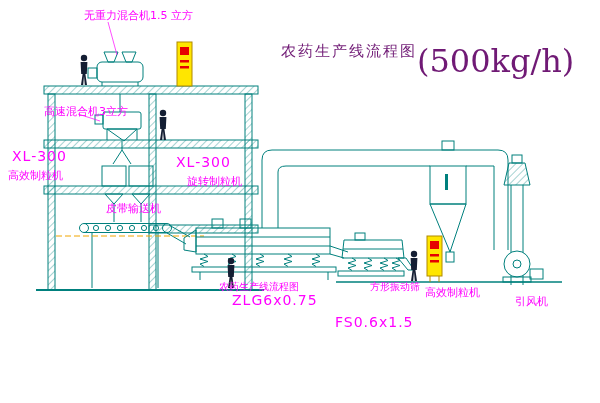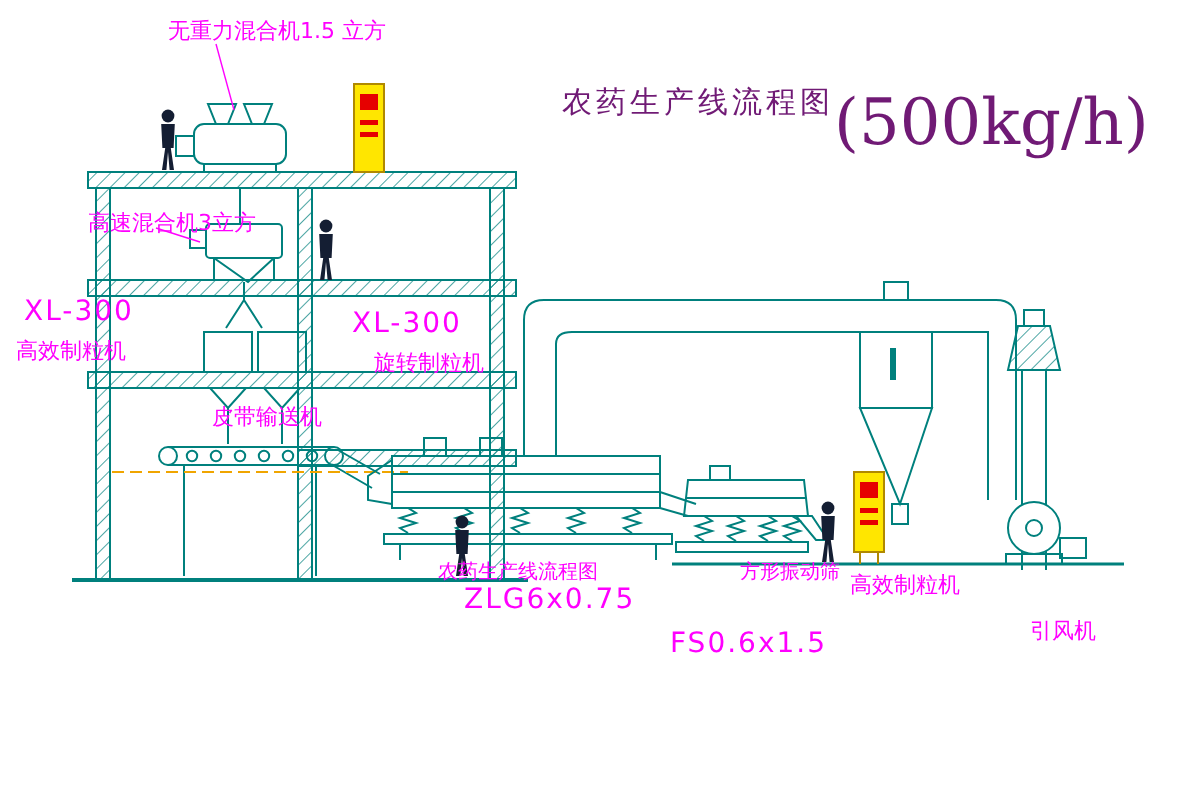--- a/index.html
+++ b/index.html
@@ -186,15 +186,15 @@
   <div class="lbl big" style="left:12px;top:149px;">XL-300</div>
   <div class="lbl" style="left:8px;top:170px;text-align:right;">高效制粒机</div>
   <div class="lbl big" style="left:176px;top:155px;">XL-300</div>
   <div class="lbl" style="left:176px;top:176px;margin-left:11px;">旋转制粒机</div>
   <div class="lbl" style="left:106px;top:203px;">皮带输送机</div>
   <div class="lbl mid" style="left:219px;top:281px;">农药生产线流程图</div>
   <div class="lbl big" style="left:232px;top:293px;">ZLG6x0.75</div>
   <div class="lbl mid" style="left:344px;top:281px;margin-left:26px;">方形振动筛</div>
   <div class="lbl big" style="left:335px;top:295px;margin-top:20px;">FS0.6x1.5</div>
   <div class="lbl" style="left:425px;top:287px;">高效制粒机</div>
-  <div class="lbl" style="left:515px;top:296px;margin-top:14px;">引风机</div>
+  <div class="lbl" style="left:515px;top:296px;">引风机</div>
 
 </div>
 
 </body></html>

